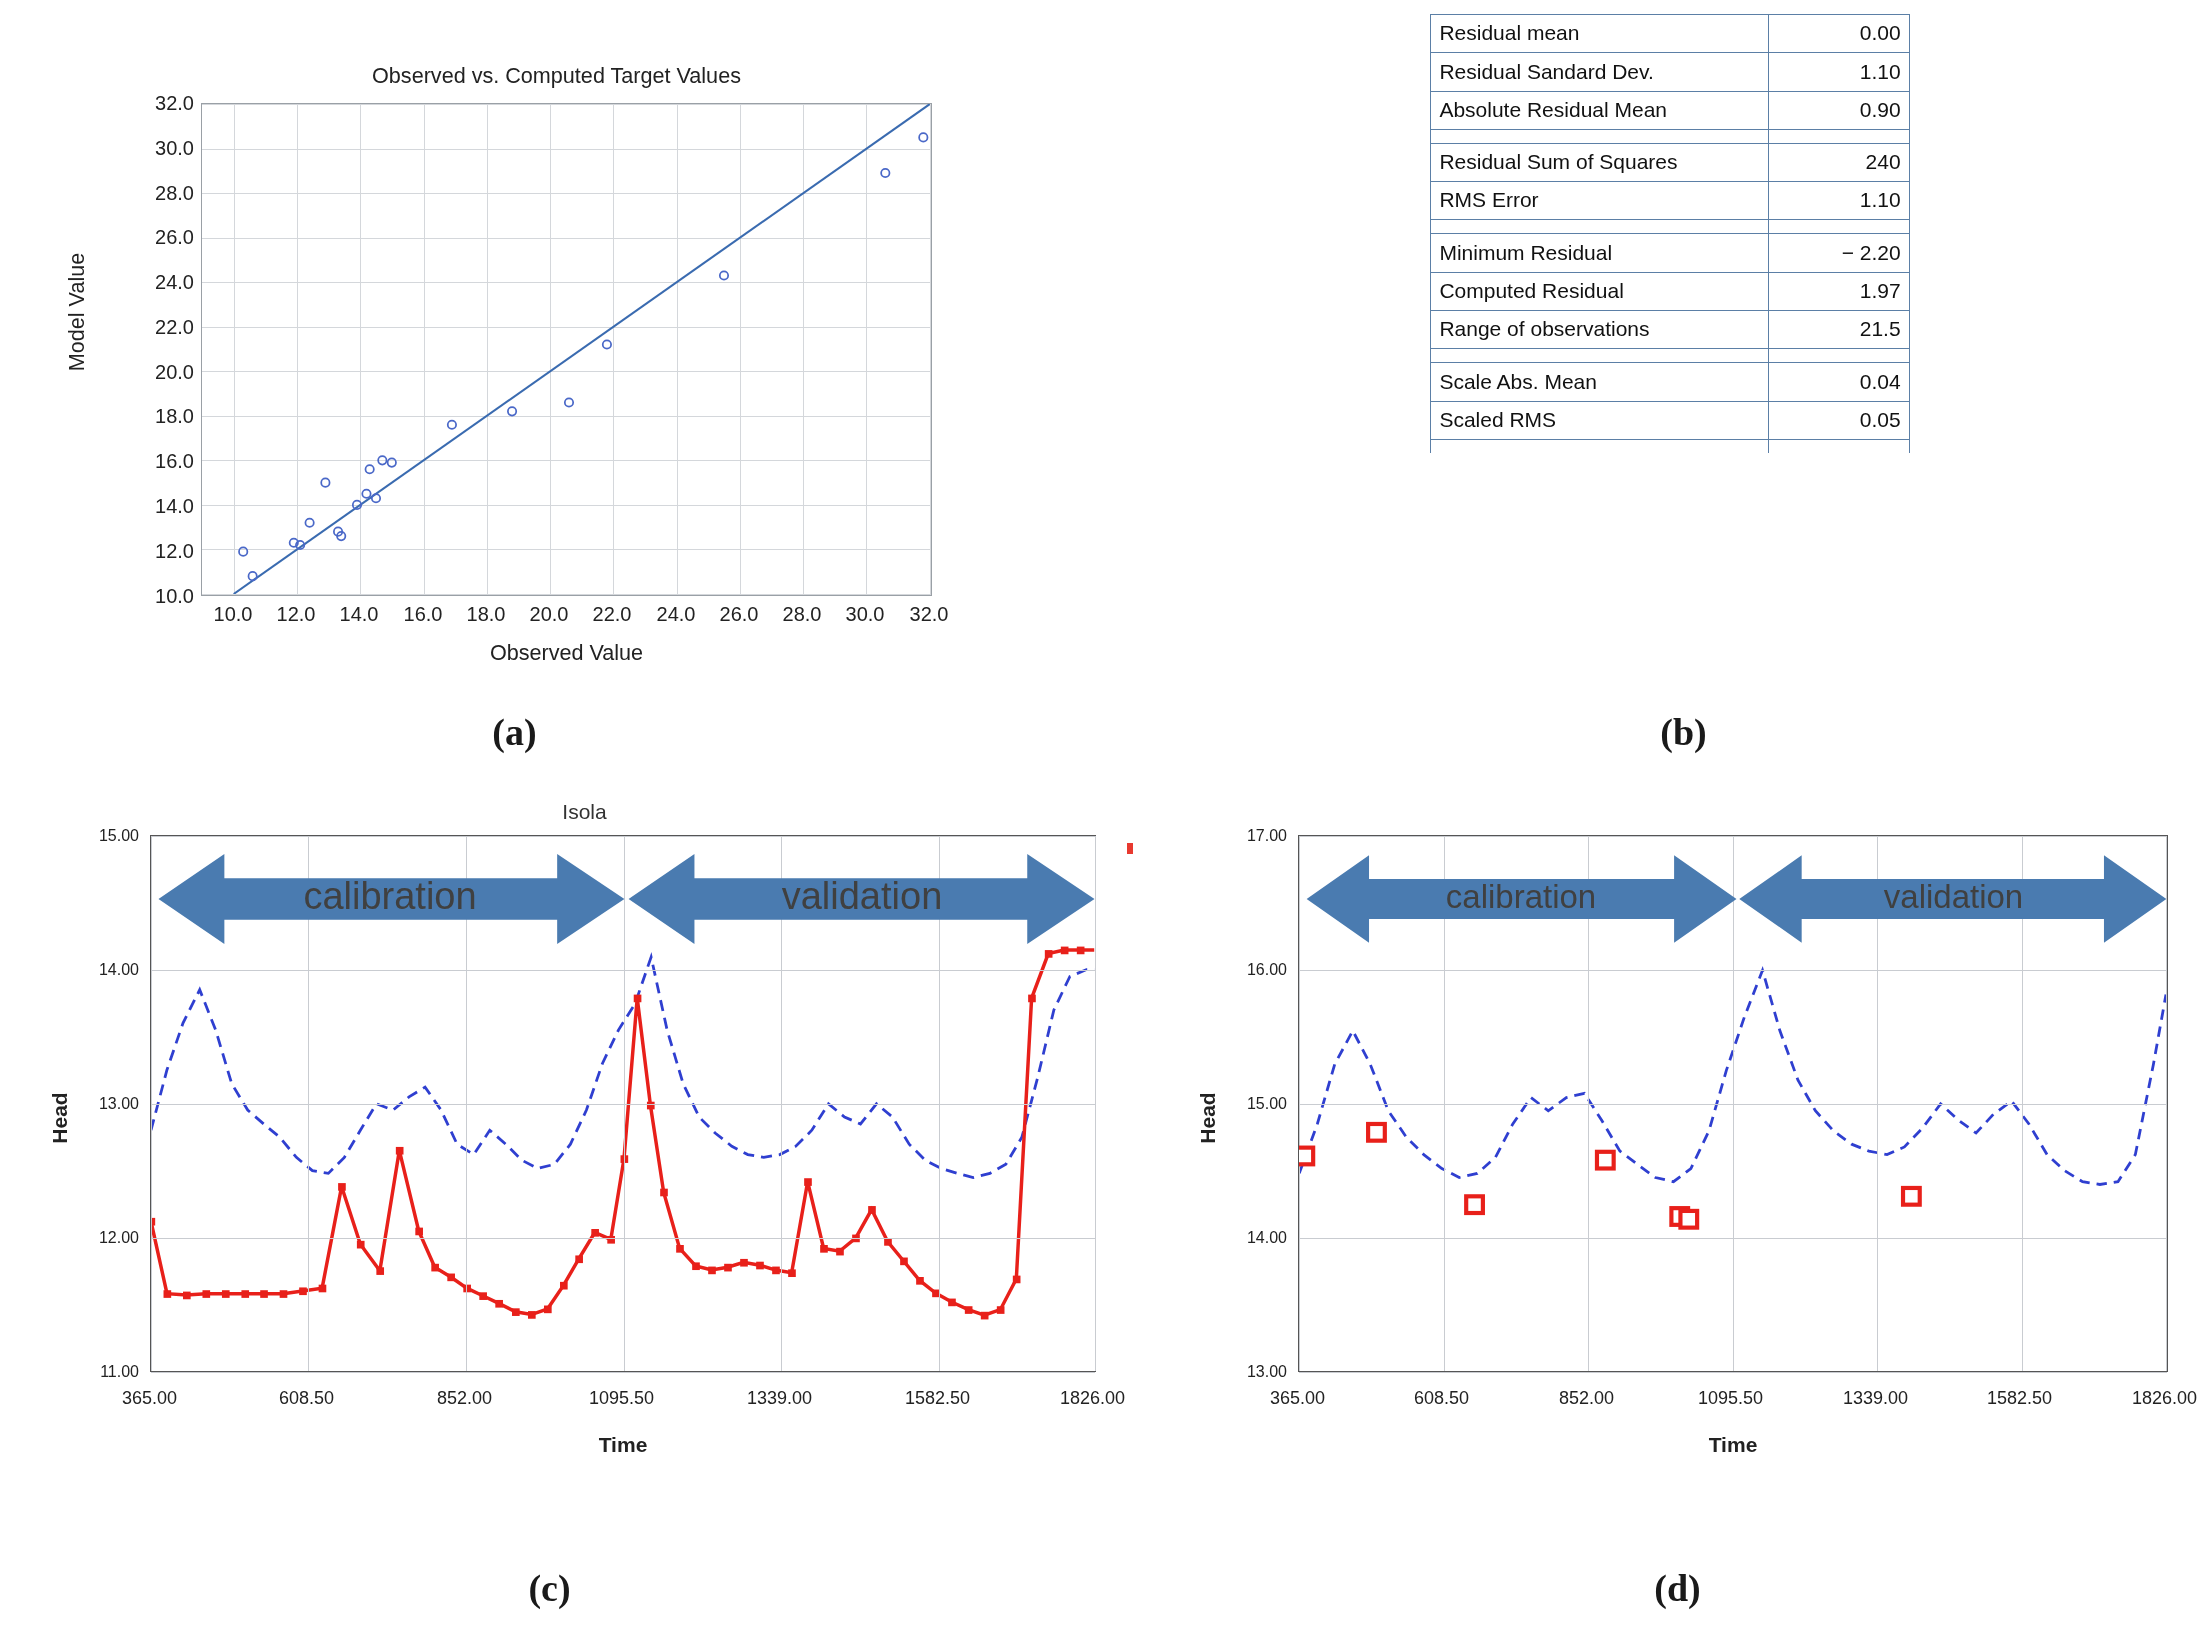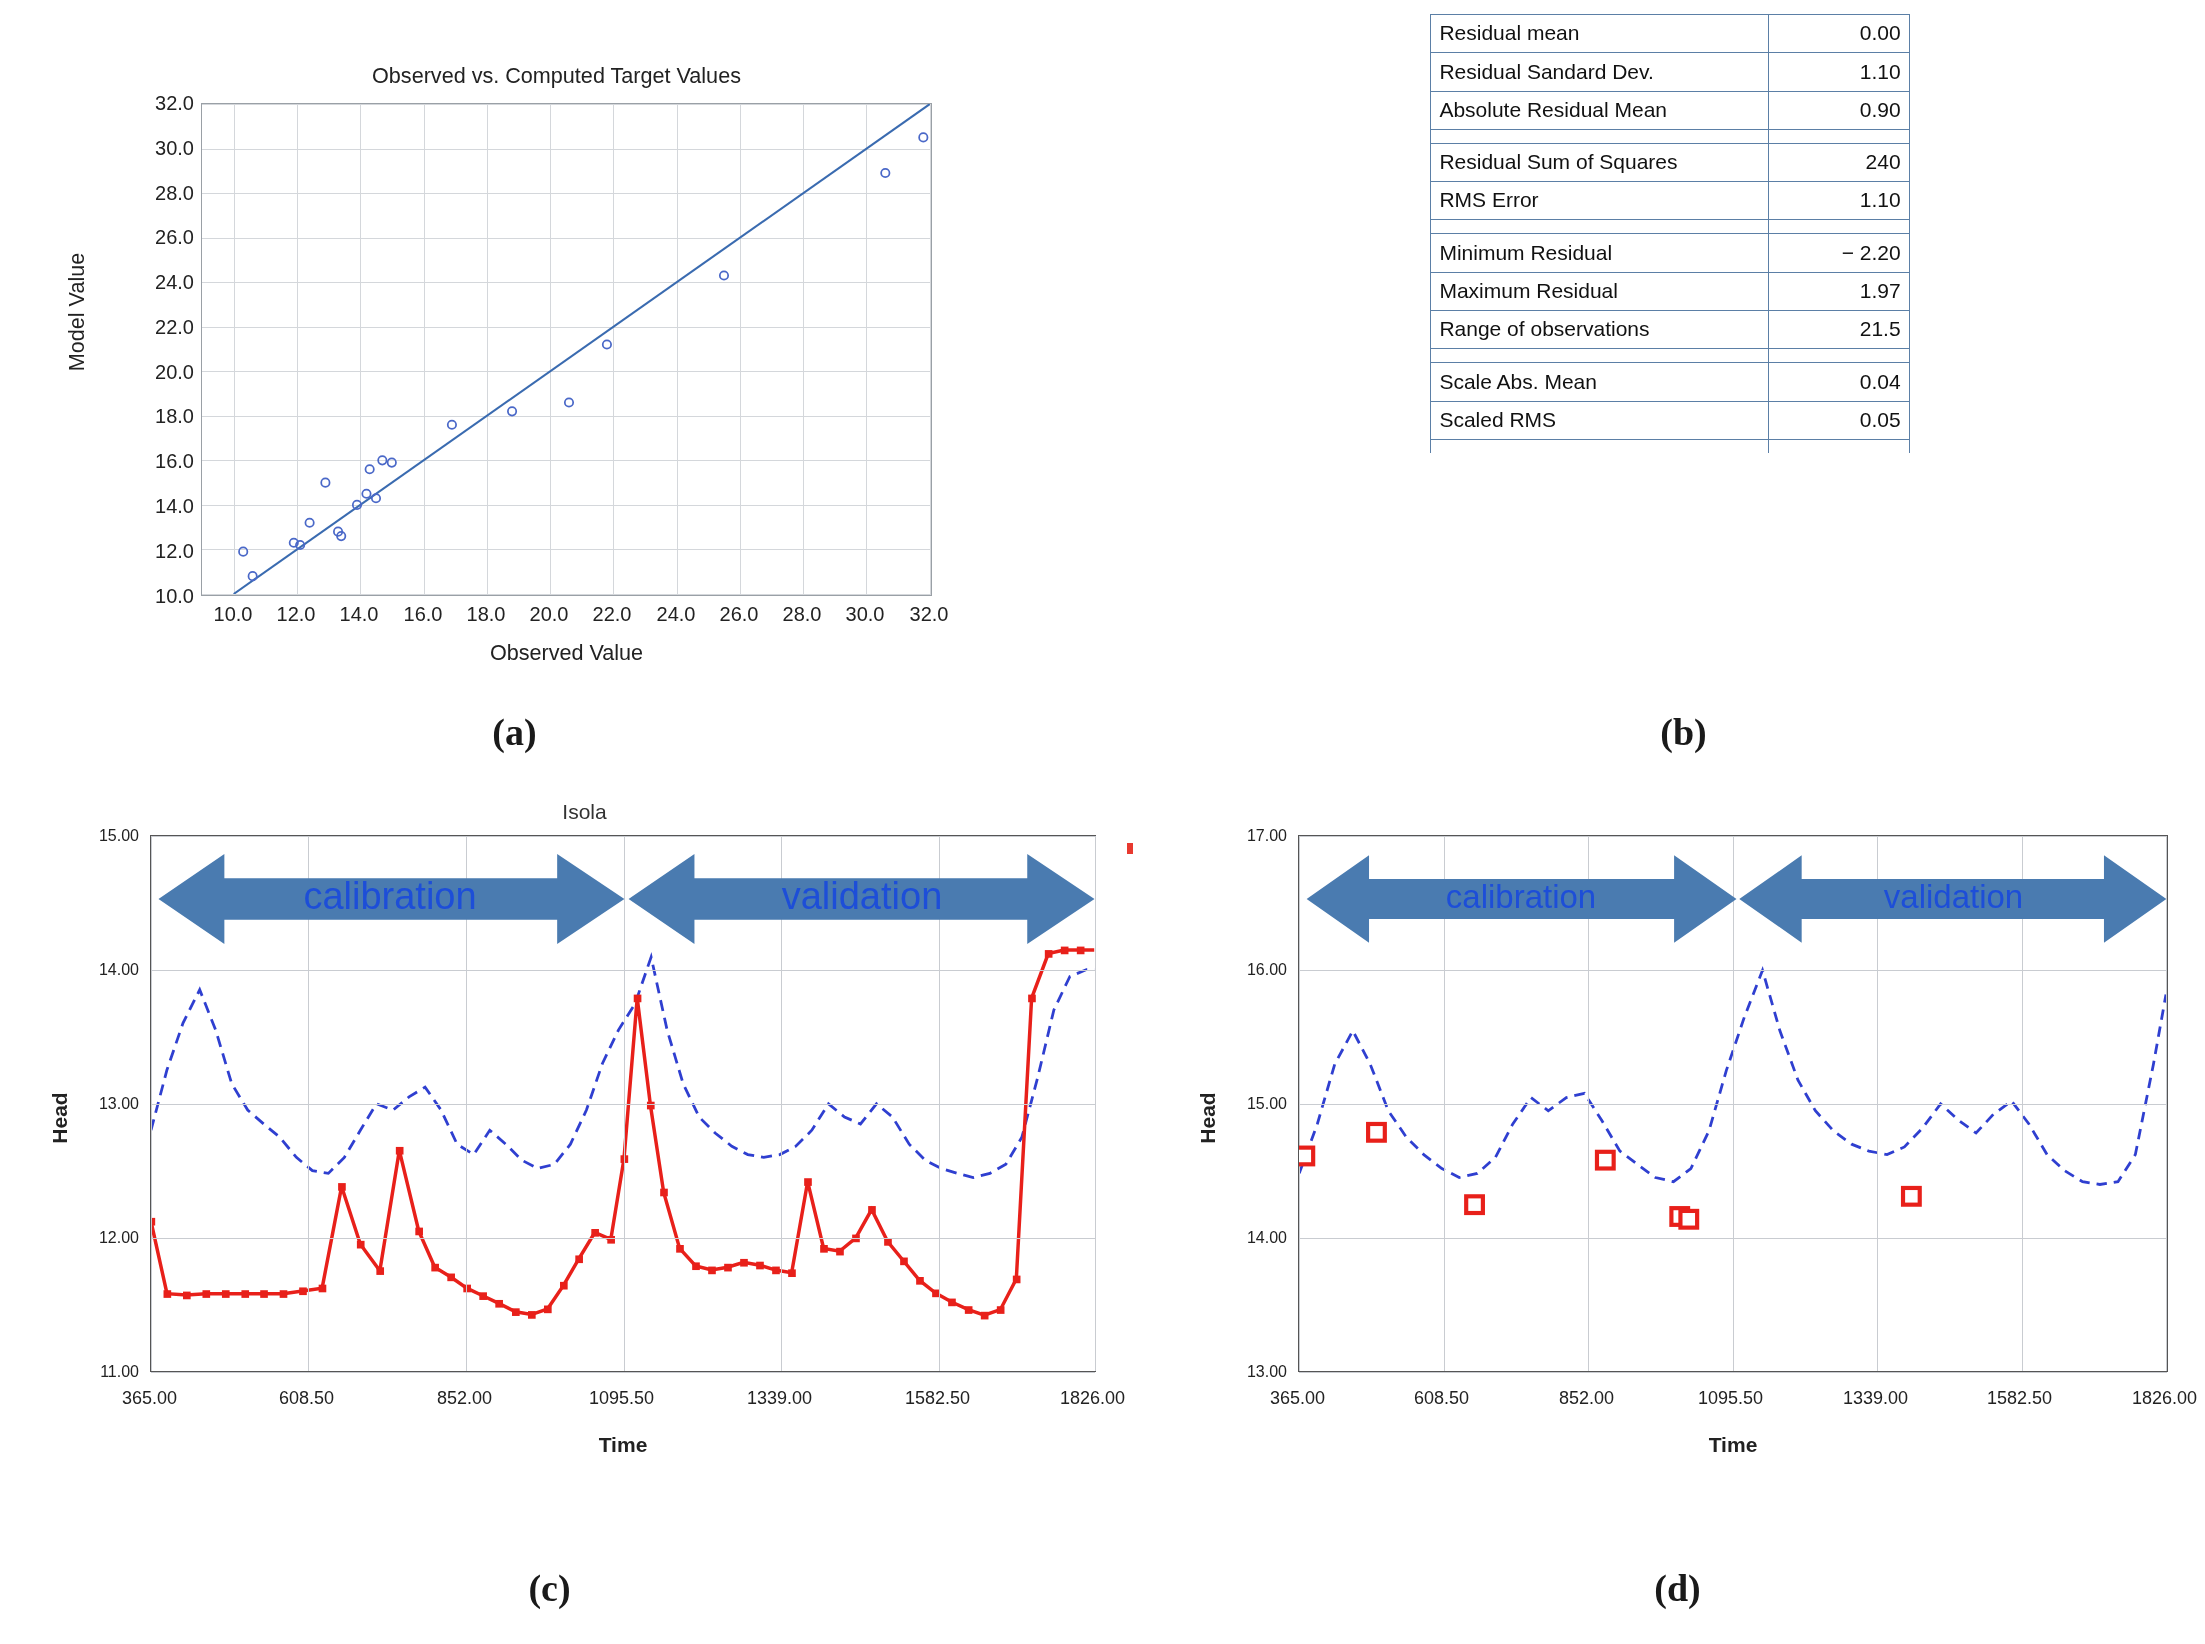--- a/index.html
+++ b/index.html
@@ -169,21 +169,21 @@
     margin-left: -56px;
     text-align: center;
     font-size: 18px;
     color: #222;
   }
 
   .arrow-band { position: absolute; }
   .arrow-band svg { position: absolute; left: 0; top: 0; }
   .arrow-text {
     position: absolute;
-    color: #1d4ed8;
+    color: #404040;
     font-size: 38px;
     text-align: center;
     font-family: "Liberation Sans", sans-serif;
     white-space: nowrap;
   }
   .arrow-text.small { font-size: 33px; }
   .stray-dot {
     position: absolute;
     width: 5.6px; height: 11px;
     background: #e8392f;
@@ -320,21 +320,21 @@
         </tr>
         <tr class="spacer">
             <td></td>
             <td></td>
           </tr>
         <tr>
           <td class="label">Minimum Residual</td>
           <td class="value">− 2.20</td>
         </tr>
         <tr>
-          <td class="label">Maximum Residual</td>
+          <td class="label">Computed Residual</td>
           <td class="value">1.97</td>
         </tr>
         <tr>
           <td class="label">Range of observations</td>
           <td class="value">21.5</td>
         </tr>
         <tr class="spacer">
             <td></td>
             <td></td>
           </tr>

